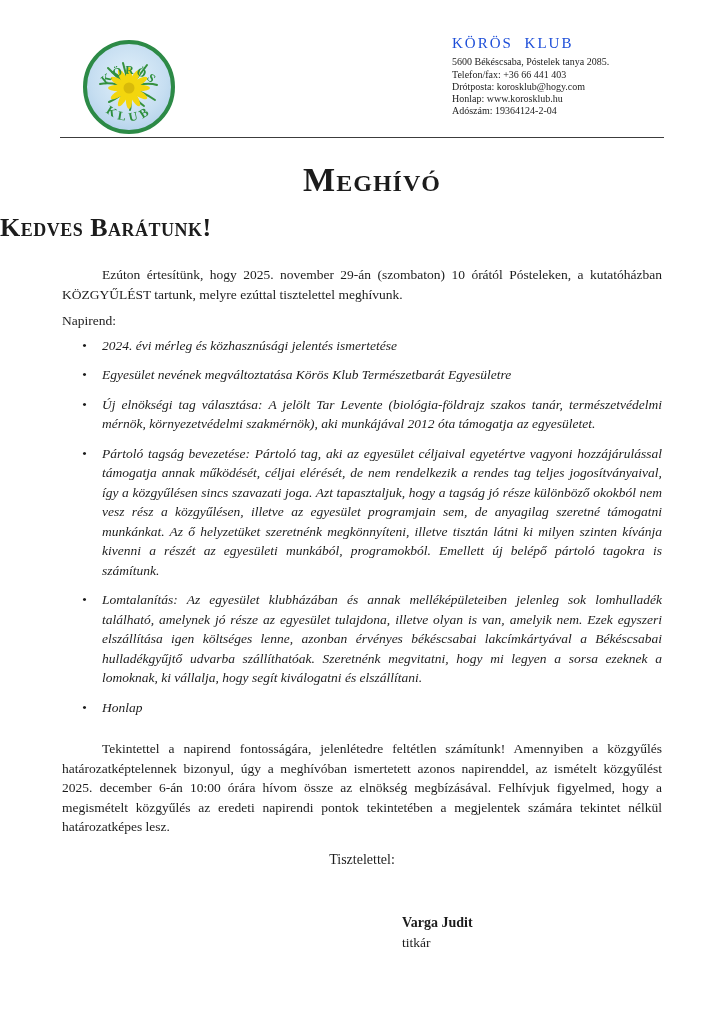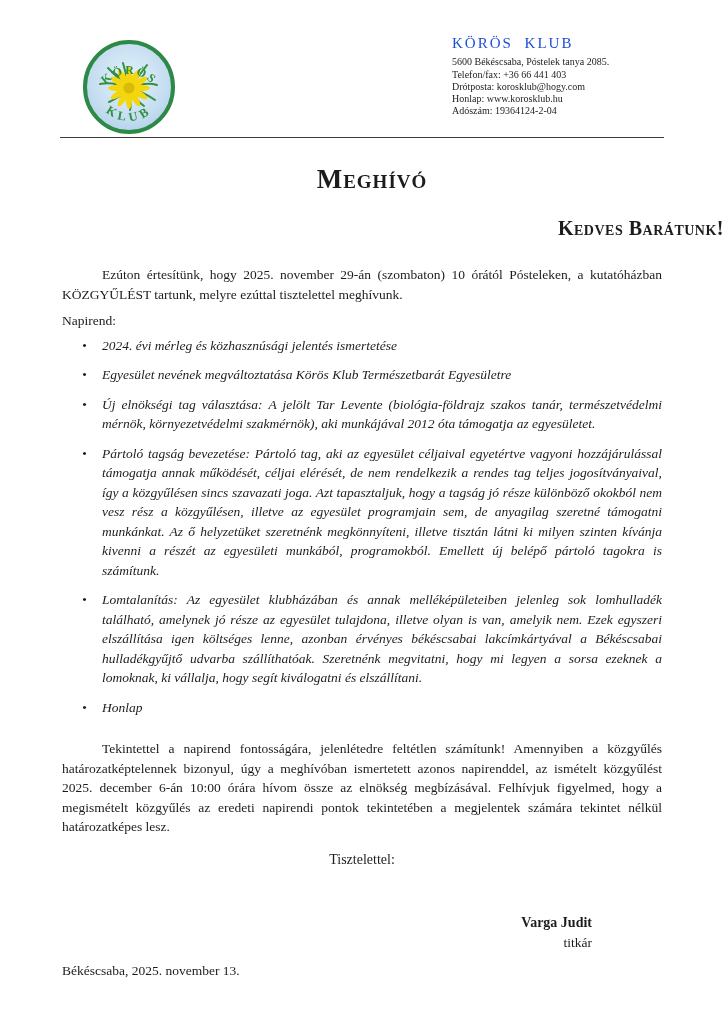--- a/index.html
+++ b/index.html
@@ -39,31 +39,31 @@
   }
   .rule {
     border: none;
     border-top: 1.4px solid #3c3c3c;
     margin: 3px 60px 0 60px;
   }
   
   .doc-title {
     margin: 26px 12px 0 0;
     text-align: center;
-    font-size: 27px;
+    font-size: 34px;
     line-height: 31px;
     font-weight: bold;
     font-variant: small-caps;
     letter-spacing: 1px;
     padding-left: 32px;
   }
   .salutation {
     margin: 21px 0 0 0;
-    text-align: right;
-    font-size: 20px;
+    text-align: left;
+    font-size: 26px;
     line-height: 24px;
     font-weight: bold;
     font-variant: small-caps;
     letter-spacing: 0.5px;
   }
   
   .content { margin: 0 62px; font-size: 13.5px; line-height: 19.5px; }
   .para { margin: 0; text-align: justify; }
   .para.indent { text-indent: 40px; }
   .intro { margin-top: 25px; }
@@ -82,21 +82,21 @@
   ul.agenda li::before {
     content: "\2022";
     position: absolute;
     left: -20px;
     top: 0;
     font-size: 13.5px;
     color: #1c1c1c;
   }
   .closing { margin-top: 22px; }
   .signoff { margin: 13px 0 0 0; text-align: center; font-size: 14px; line-height: 19.5px; }
-  .signature { width: 190px; margin: 44px 0 0 340px; text-align: right; }
+  .signature { width: 190px; margin: 44px 0 0 340px; text-align: left; }
   .sig-name { font-weight: bold; font-size: 14px; line-height: 19.5px; }
   .sig-role { font-size: 13.5px; line-height: 19.5px; }
   .date-line { margin: 9px 0 0 0; text-align: left; font-size: 13.5px; line-height: 19.5px; }
 </style>
 </head>
 <body>
 
 <div class="page">
 
   <header class="letterhead">
@@ -178,16 +178,15 @@
 
     <p class="para indent closing">Tekintettel a napirend fontosságára, jelenlétedre feltétlen számítunk! Amennyiben a közgyűlés határozatképtelennek bizonyul, úgy a meghívóban ismertetett azonos napirenddel, az ismételt közgyűlést 2025. december 6-án 10:00 órára hívom össze az elnökség megbízásával. Felhívjuk figyelmed, hogy a megismételt közgyűlés az eredeti napirendi pontok tekintetében a megjelentek számára tekintet nélkül határozatképes lesz.</p>
 
     <p class="signoff">Tisztelettel:</p>
 
     <div class="signature">
       <div class="sig-name">Varga Judit</div>
       <div class="sig-role">titkár</div>
     </div>
 
-    <p class="date-line">Békéscsaba, 2025. november 13.</p>
   </div>
 
 </div>
 
 </body></html>

